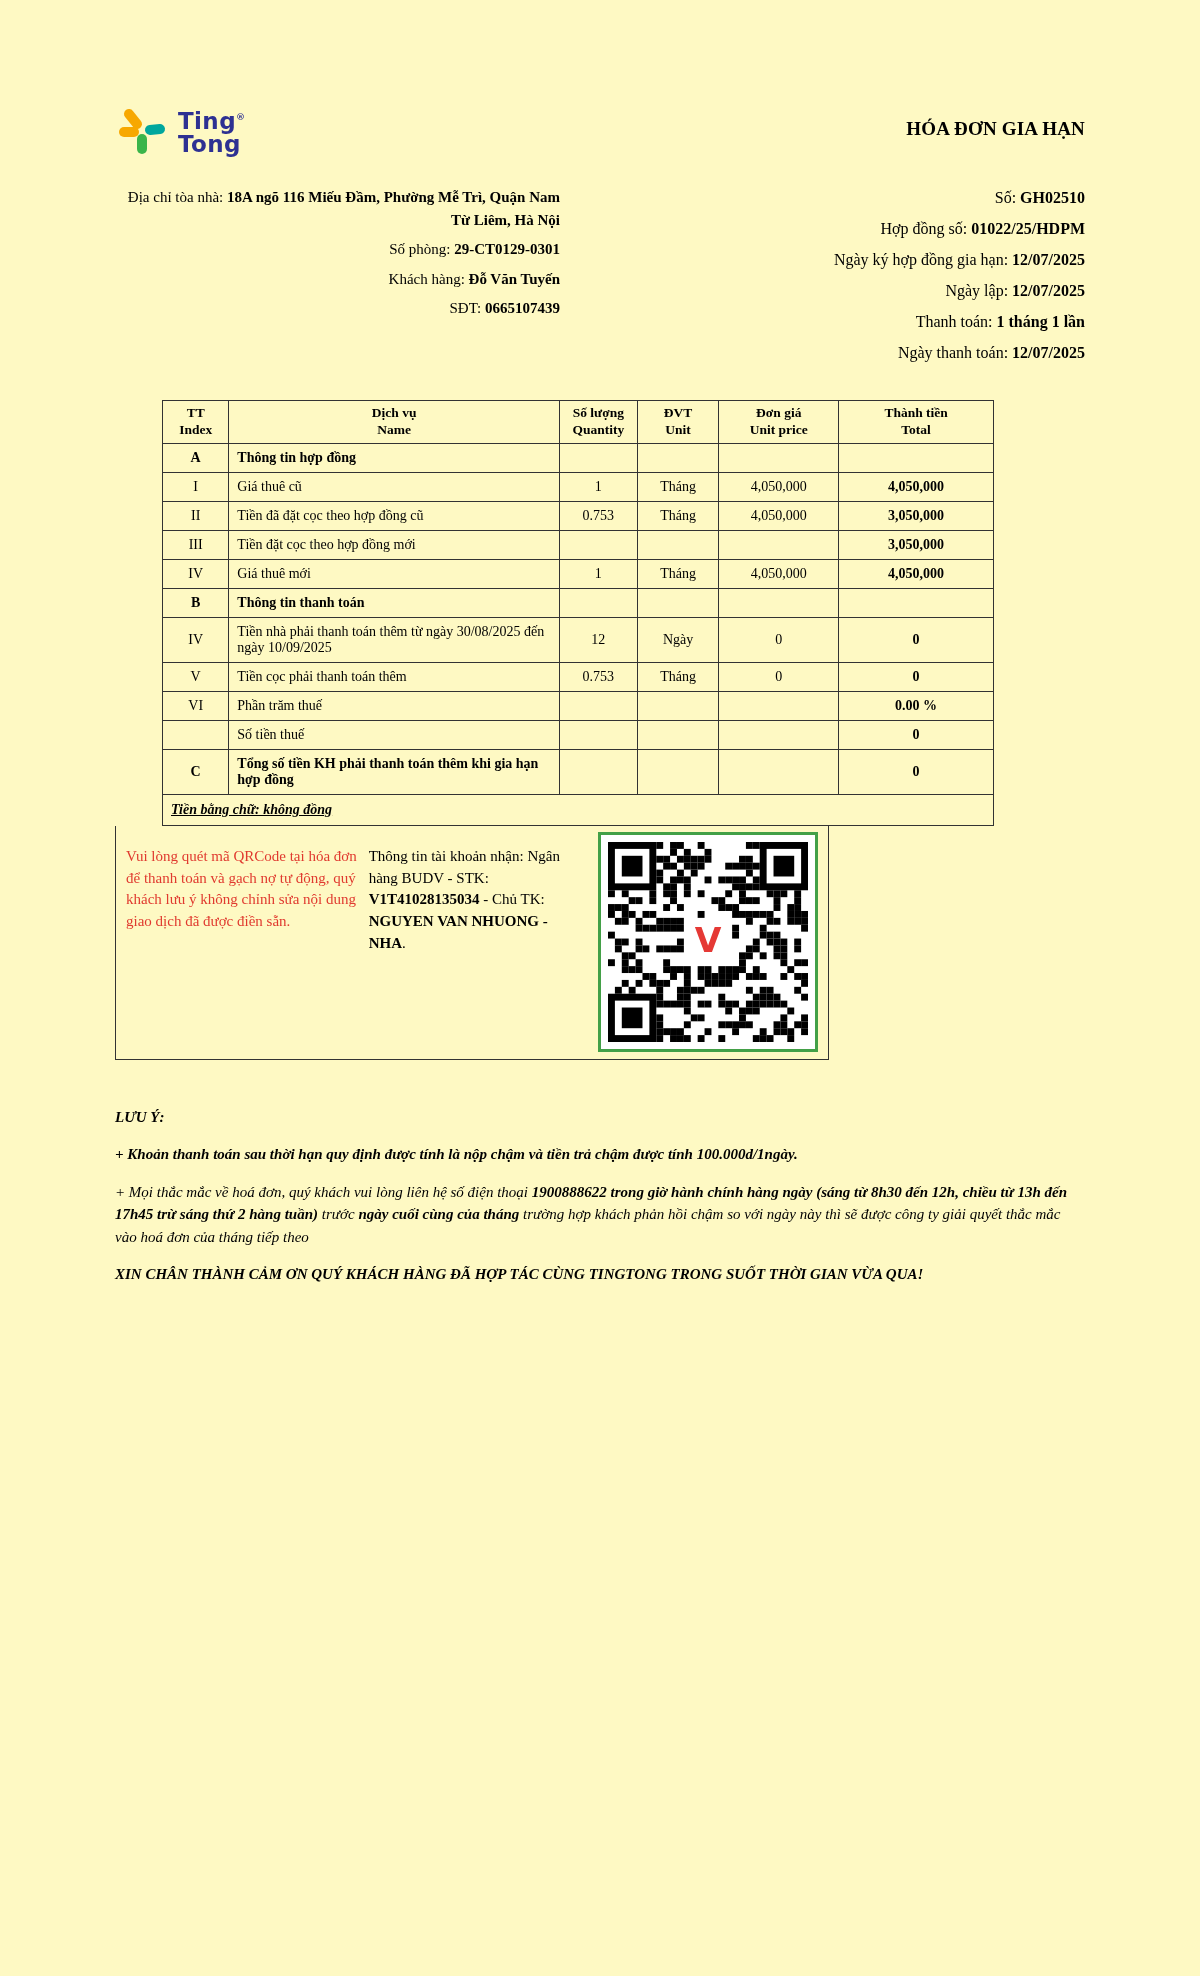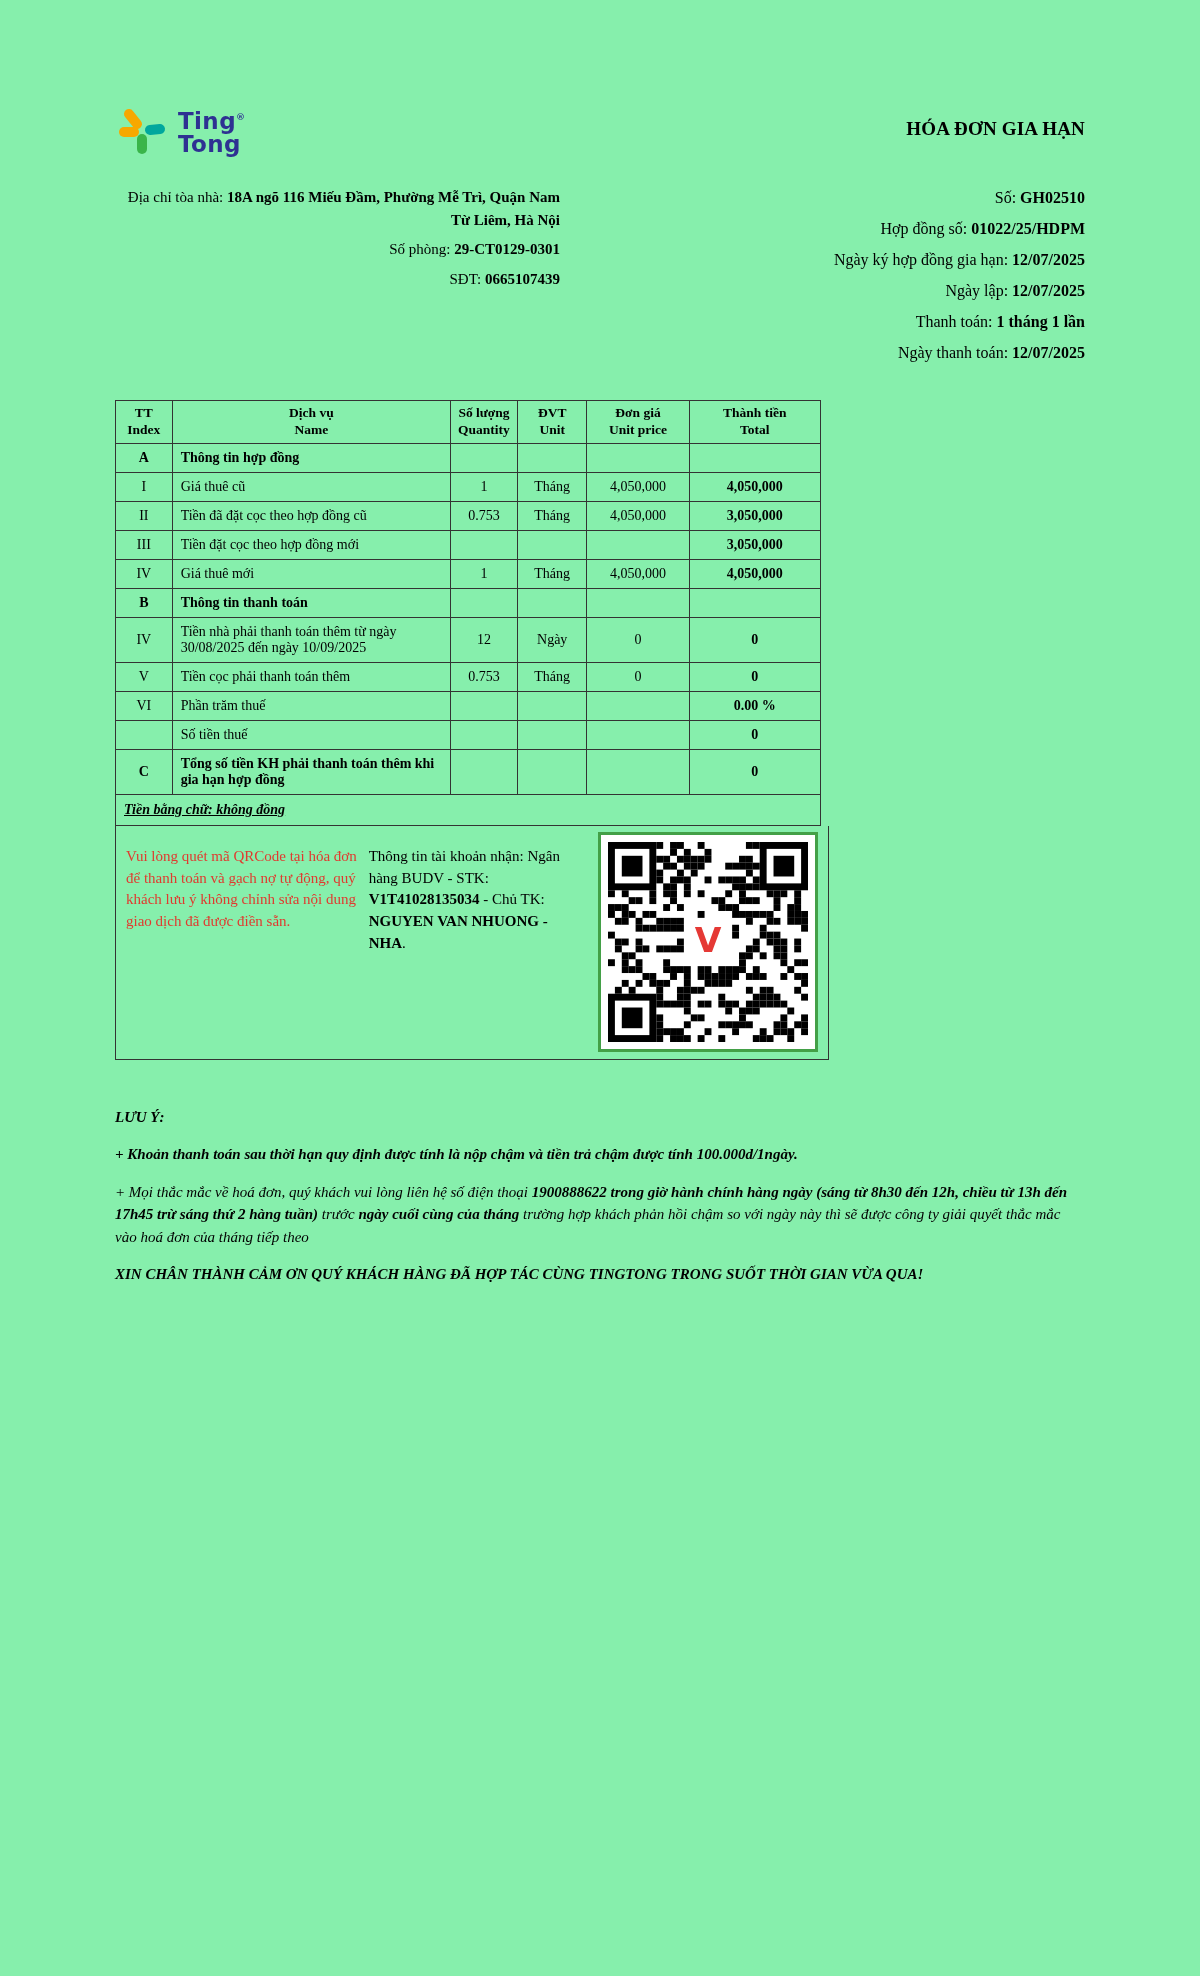--- a/index.html
+++ b/index.html
@@ -6,41 +6,41 @@
   html, body { background: #fff; }
   body {
     width: 1200px;
     font-family: "Liberation Serif", "DejaVu Serif", serif;
     color: #000;
   }
   .page {
     width: 1200px;
     min-height: 1976px;
     padding: 104px 115px 60px 115px;
-    background: #86efac;
+    background: #fef9c3;
   }
   
   .header-row { display: flex; justify-content: space-between; align-items: flex-start; }
   .logo { display: flex; align-items: center; gap: 9px; }
   .logo-text {
     font-family: "DejaVu Sans", "Liberation Sans", sans-serif;
     font-weight: bold; font-size: 23px; line-height: 1.02;
     color: #2e3192; letter-spacing: 0.4px;
   }
   .logo-reg { font-size: 9px; vertical-align: super; font-weight: bold; }
   .doc-title { font-size: 19px; font-weight: bold; margin-top: 14px; letter-spacing: 0.2px; }
   
   .info-row { display: flex; justify-content: space-between; margin-top: 24px; }
   .info-left { width: 445px; font-size: 15px; line-height: 1.5; text-align: right; }
   .info-left p { margin-bottom: 7px; }
   .info-right { text-align: right; font-size: 16px; line-height: 1.5; }
   .info-right p { margin-bottom: 7px; }
   .b { font-weight: bold; }
   
-  table.invoice { border-collapse: collapse; width: 706px; margin-top: 28px; font-size: 14px; }
+  table.invoice { border-collapse: collapse; width: 832px; margin-top: 28px; font-size: 14px; margin-left: 47px; }
   table.invoice th, table.invoice td {
     border: 1px solid #333; padding: 6px 8px; text-align: center; vertical-align: middle;
   }
   table.invoice th { font-size: 13.5px; white-space: pre-line; padding: 4px 5px; line-height: 1.25; }
   table.invoice td.col-name { text-align: left; }
   table.invoice td.col-total { font-weight: bold; }
   tr.bold-row td.col-index, tr.bold-row td.col-name { font-weight: bold; }
   tr.words-row td { text-align: left; font-weight: bold; font-style: italic; padding: 7px 8px; text-decoration: underline; }
   
   .payment-box {
@@ -76,20 +76,21 @@
       </span>
       <span class="logo-text"><span>Ting</span><span class="logo-reg">®</span><br><span>Tong</span></span>
     </div>
     <div class="doc-title">HÓA ĐƠN GIA HẠN</div>
   </div>
 
   <div class="info-row">
     <div class="info-left">
       <p><span>Địa chỉ tòa nhà: </span><span class="b">18A ngõ 116 Miếu Đầm, Phường Mễ Trì, Quận Nam Từ Liêm, Hà Nội</span></p>
       <p><span>Số phòng: </span><span class="b">29-CT0129-0301</span></p>
+      <p><span>Khách hàng: </span><span class="b">Đỗ Văn Tuyến</span></p>
       <p><span>SĐT: </span><span class="b">0665107439</span></p>
     </div>
     <div class="info-right">
       <p><span>Số: </span><span class="b">GH02510</span></p>
       <p><span>Hợp đồng số: </span><span class="b">01022/25/HDPM</span></p>
       <p><span>Ngày ký hợp đồng gia hạn: </span><span class="b">12/07/2025</span></p>
       <p><span>Ngày lập: </span><span class="b">12/07/2025</span></p>
       <p><span>Thanh toán: </span><span class="b">1 tháng 1 lần</span></p>
       <p><span>Ngày thanh toán: </span><span class="b">12/07/2025</span></p>
     </div>

